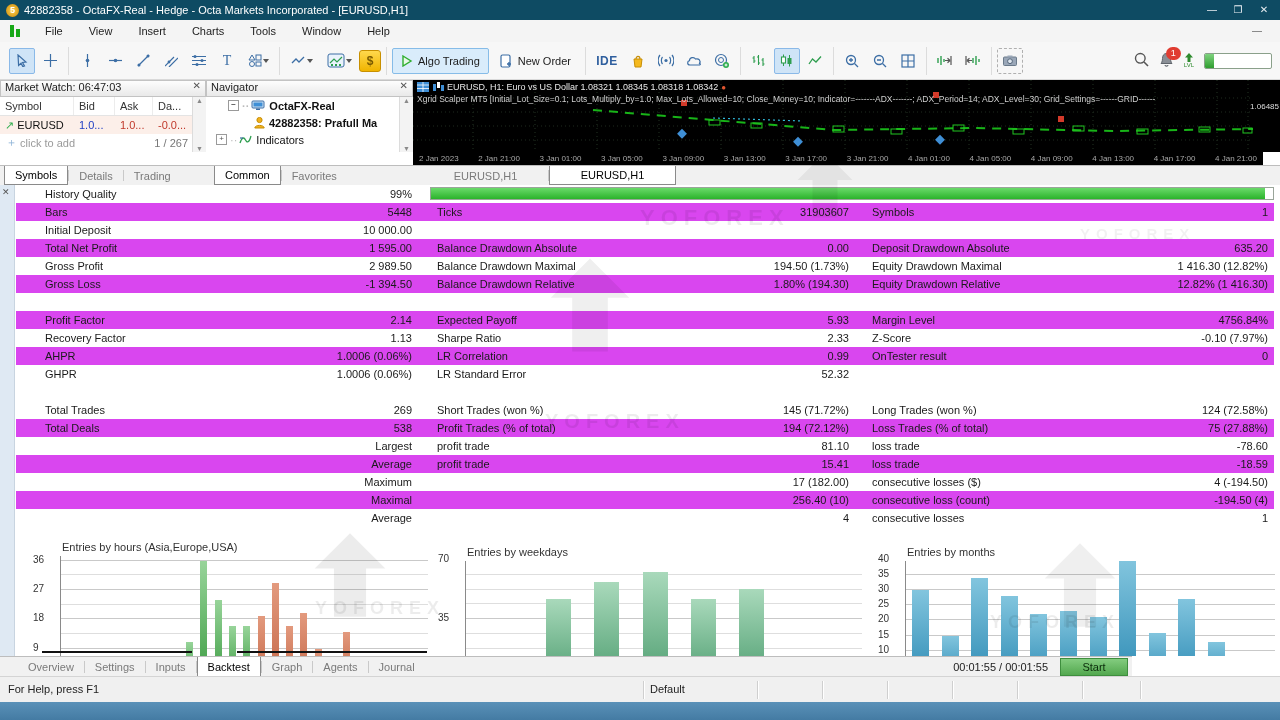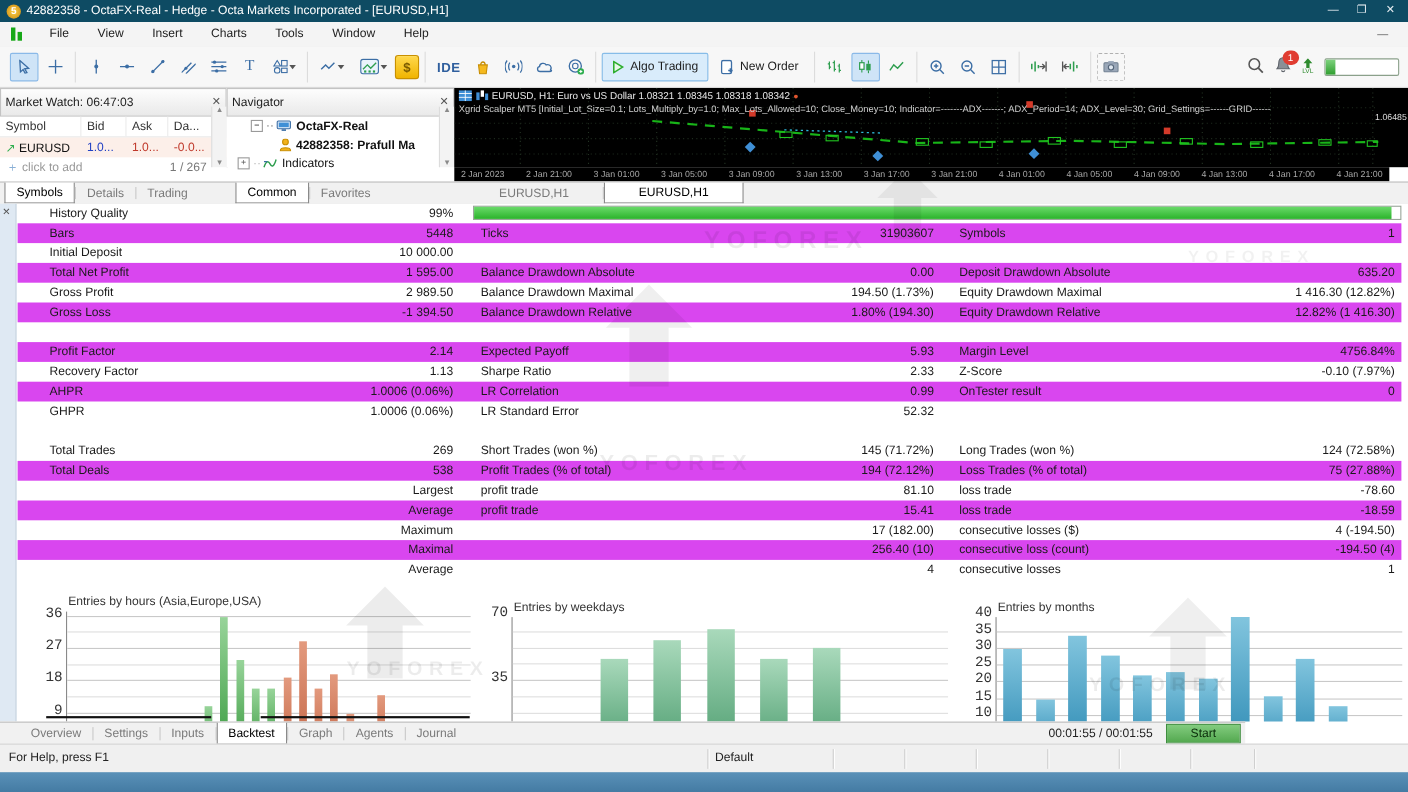--- a/index.html
+++ b/index.html
@@ -39,21 +39,21 @@
   #bell-badge{position:absolute;top:-5px;right:-7px;background:#e03c31;color:#fff;border-radius:7px;
     min-width:13px;height:13px;font-size:9px;line-height:13px;text-align:center;padding:0 1px;}
   #lvl-box{display:flex;flex-direction:column;align-items:center;color:#2e8b2e;font-size:6px;line-height:6px;}
   #lvl-bar{width:66px;height:14px;border:1px solid #8aa08a;border-radius:2px;background:#fff;overflow:hidden;}
   #lvl-fill{height:100%;width:14%;background:linear-gradient(#7fd37f,#2f9e2f);}
   .dollar{width:20px;height:20px;background:linear-gradient(#ffd84d,#f0b400);border:1px solid #c89000;
     border-radius:3px;color:#7a5a00;font-weight:bold;text-align:center;line-height:20px;font-size:12px;}
   .ide-txt{color:#2f5f9e;font-weight:bold;font-size:12px;letter-spacing:0.5px;}
   
   .panel-hdr{height:17px;background:linear-gradient(#fdfdfd,#e9e9e9);border:1px solid #c3c3c3;
-    display:flex;align-items:center;padding:12px 4px;box-sizing:border-box;color:#222;}
+    display:flex;align-items:flex-start;padding:0 4px;box-sizing:border-box;color:#222;}
   .panel-hdr .x{margin-left:auto;color:#555;font-size:10px;line-height:10px;}
   #market-watch{left:0;top:80px;width:206px;height:72px;background:#fff;border-right:1px solid #c3c3c3;}
   #mw-cols{display:flex;height:18px;border-bottom:1px solid #e4e4e4;align-items:center;color:#333;}
   #mw-cols div{padding-left:5px;border-right:1px solid #ececec;box-sizing:border-box;height:18px;line-height:18px;}
   .mw-c0{width:74px;} .mw-c1{width:41px;} .mw-c2{width:38px;} .mw-c3{width:40px;}
   #mw-row{display:flex;height:18px;align-items:center;background:#fcefe9;}
   #mw-row div{padding-left:5px;box-sizing:border-box;}
   #mw-addrow{display:flex;height:17px;align-items:center;color:#9a9a9a;}
   #mw-scroll{position:absolute;right:0;top:17px;bottom:0;width:13px;background:#f3f3f3;border-left:1px solid #dcdcdc;
     display:flex;flex-direction:column;justify-content:space-between;align-items:center;color:#8a8a8a;font-size:7px;}
@@ -94,21 +94,21 @@
   .scell .v{position:absolute;right:6px;white-space:nowrap;}
   .sgap{height:18px;}
   #qbar{position:absolute;left:414px;right:0;top:2px;bottom:3px;border:1px solid #9aa59a;background:#fff;}
   #qbar-fill{height:100%;background:linear-gradient(#6ada6a,#2bb32b);}
   
   .bchart{position:absolute;}
   .bchart .btitle{position:absolute;top:-15px;left:2px;color:#333;white-space:nowrap;}
   .bchart .plot{position:absolute;inset:0;overflow:hidden;border-left:1px solid #8a8a8a;}
   .gl{position:absolute;left:0;right:0;height:1px;background:#dedede;}
   .gl.major{background:#c9c9c9;}
-  .yl{position:absolute;font-size:13px;color:#333;width:24px;text-align:right;left:-27px;font-family:Liberation Mono, monospace;}
+  .yl{position:absolute;font-size:10px;color:#333;width:24px;text-align:left;left:-27px;}
   .bbar{position:absolute;}
   .axis-seg{position:absolute;height:2px;background:#111;}
   
   #tester-tabs{left:0;top:656px;width:1132px;height:20px;background:#f1f1f1;border-top:1px solid #bdbdbd;
     display:flex;align-items:stretch;}
   #tester-time{margin-left:auto;display:flex;align-items:center;color:#222;padding-right:8px;}
   #start-btn{width:66px;margin:1px 4px;background:linear-gradient(#83cc7f,#53a84f);border:1px solid #3e8e3e;
     display:flex;align-items:center;justify-content:center;color:#0b2d0b;}
   
   #statusbar{left:0;top:676px;width:1280px;height:26px;background:#f0f0f0;border-top:1px solid #d4d4d4;color:#222;}
@@ -225,20 +225,35 @@
             <path d="M3 10 L7 6 L10 9 L15 4" fill="none" stroke="#2e9e4f" stroke-width="1.2"></path>
             <rect x="4" y="11" width="2" height="2" fill="#2e9e4f"></rect>
             <rect x="8" y="11" width="2" height="2" fill="#2e9e4f"></rect>
             <rect x="12" y="11" width="2" height="2" fill="#2e9e4f"></rect>
           </svg>
         <span class="caret"></span>
       </span>
       <span class="dollar">$</span>
     </div>
     <div class="tgroup">
+      <span class="tlabelbtn sel">
+        <svg width="12" height="12" viewBox="0 0 12 12">
+            <path d="M2 1 L10 6 L2 11 Z" fill="#e9f8e9" stroke="#2fae2f" stroke-width="1.4"></path>
+          </svg>
+        <span>Algo Trading</span>
+      </span>
+      <span class="tlabelbtn">
+        <svg width="13" height="14" viewBox="0 0 13 14">
+            <rect x="1" y="1" width="9" height="12" rx="1.5" fill="#fff" stroke="#3c6ea5" stroke-width="1.2"></rect>
+            <path d="M9 8 V12 M7 10 H11" stroke="#3c6ea5" stroke-width="1.4"></path>
+          </svg>
+        <span>New Order</span>
+      </span>
+    </div>
+    <div class="tgroup">
       <span class="tbtn ide-txt" style="width:30px;">IDE</span>
       <span class="tbtn">
         <svg width="14" height="14" viewBox="0 0 14 14">
             <path d="M3 5 H11 L10 13 H4 Z" fill="#f5b91e" stroke="#c78e05"></path>
             <path d="M5 5 C5 1.5 9 1.5 9 5" fill="none" stroke="#c78e05" stroke-width="1.2"></path>
           </svg>
       </span>
       <span class="tbtn">
         <svg width="16" height="13" viewBox="0 0 16 13">
             <circle cx="8" cy="6.5" r="1.6" fill="#3c6ea5"></circle>
@@ -251,35 +266,20 @@
             <path d="M4 10 C1 10 1 6 3.5 5.6 C3.5 2.5 8 1.5 9.5 4 C13 3 15 6 13.5 8.5 C15 9 14.5 10 12.5 10 Z" fill="none" stroke="#3c6ea5" stroke-width="1.2"></path>
           </svg>
       </span>
       <span class="tbtn">
         <svg width="15" height="15" viewBox="0 0 15 15">
             <circle cx="7" cy="7" r="5.5" fill="none" stroke="#3c6ea5" stroke-width="1.2"></circle>
             <circle cx="7" cy="7" r="2.5" fill="none" stroke="#3c6ea5"></circle>
             <circle cx="12" cy="12" r="3" fill="#2fae4f"></circle>
             <path d="M12 10.6 V13.4 M10.6 12 H13.4" stroke="#fff" stroke-width="1"></path>
           </svg>
-      </span>
-    </div>
-    <div class="tgroup">
-      <span class="tlabelbtn sel">
-        <svg width="12" height="12" viewBox="0 0 12 12">
-            <path d="M2 1 L10 6 L2 11 Z" fill="#e9f8e9" stroke="#2fae2f" stroke-width="1.4"></path>
-          </svg>
-        <span>Algo Trading</span>
-      </span>
-      <span class="tlabelbtn">
-        <svg width="13" height="14" viewBox="0 0 13 14">
-            <rect x="1" y="1" width="9" height="12" rx="1.5" fill="#fff" stroke="#3c6ea5" stroke-width="1.2"></rect>
-            <path d="M9 8 V12 M7 10 H11" stroke="#3c6ea5" stroke-width="1.4"></path>
-          </svg>
-        <span>New Order</span>
       </span>
     </div>
     <div class="tgroup">
       <span class="tbtn">
         <svg width="13" height="13" viewBox="0 0 13 13">
             <path d="M2 2 V9 M2 4 H0.5 M2 7 H3.5 M6.5 1 V11 M6.5 3 H5 M6.5 9 H8 M11 4 V12 M11 6 H9.5 M11 10 H12.5" stroke="#2e9e4f" stroke-width="1.1"></path>
           </svg>
       </span>
       <span class="tbtn sel">
         <svg width="13" height="13" viewBox="0 0 13 13">

